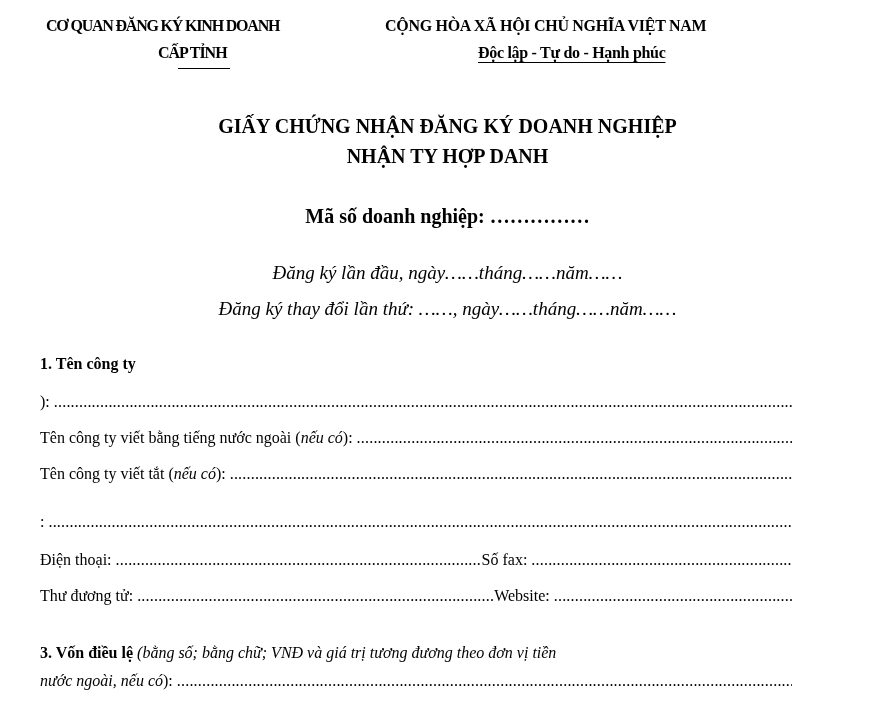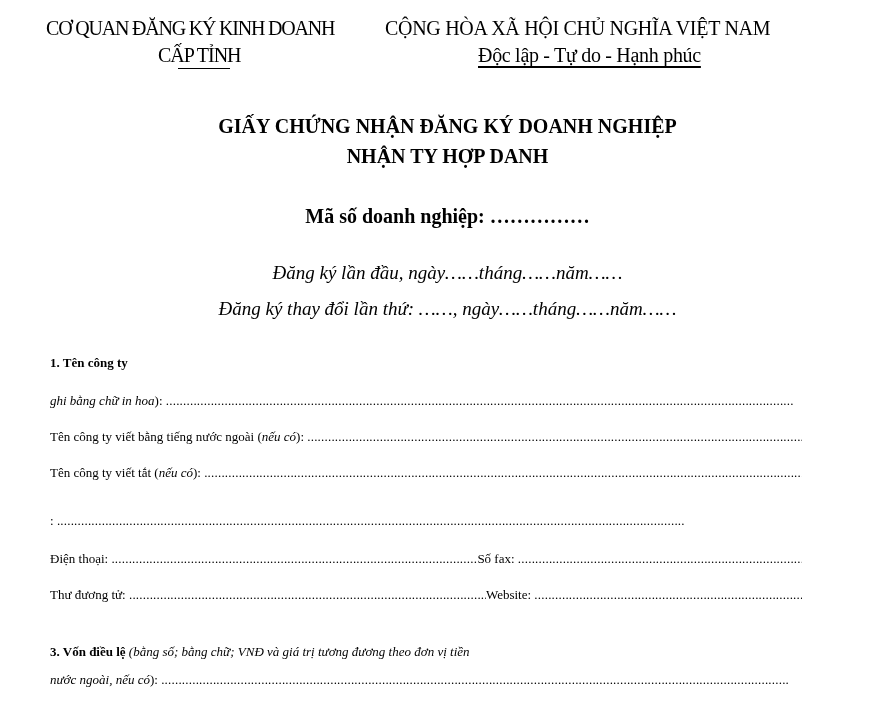--- a/index.html
+++ b/index.html
@@ -1,28 +1,28 @@
 <!DOCTYPE html>
 <html><head>
 <meta charset="utf-8">
 <style>
   html, body { margin:0; padding:0; background:#fff; }
   body { width:895px; height:704px; overflow:hidden; position:relative;
          font-family:"Liberation Serif", serif; color:#000; }
   .abs { position:absolute; white-space:nowrap; }
-  .hdr { font-weight:normal; font-size:20px; letter-spacing:-0.3px; }
+  .hdr { font-weight:bold; font-size:16px; letter-spacing:-0.3px; }
   .hdr-left { left:46px; top:17px; letter-spacing:-1.2px; }
   .hdr-left2 { left:158px; top:44px; letter-spacing:-1px; }
   .uline-left { position:absolute; left:178px; top:68px; width:52px; height:1px; background:#000; }
   .hdr-right { left:385px; top:17px; }
   .hdr-right2 { left:478px; top:44px; text-decoration:underline; text-underline-offset:4px; }
   .center { left:0; width:895px; text-align:center; }
   .title { font-weight:bold; font-size:20px; }
   .italic { font-style:italic; font-size:19px; }
-  .line { left:50px; width:752px; font-size:13px; display:flex; align-items:flex-start; }
+  .line { left:40px; width:752px; font-size:16px; display:flex; align-items:flex-start; }
   .line .dots { flex:1; overflow:hidden; white-space:nowrap; letter-spacing:0.2px; }
   .b { font-weight:bold; }
   .i { font-style:italic; }
 </style>
 </head>
 <body>
 
 <div class="abs hdr hdr-left">CƠ QUAN ĐĂNG KÝ KINH DOANH</div>
 <div class="abs hdr hdr-left2">CẤP TỈNH</div>
 <div class="uline-left"></div>
@@ -35,21 +35,20 @@
 <div class="abs center title" style="top:205px;">Mã số doanh nghiệp: ……………</div>
 
 <div class="abs center italic" style="top:262px;">Đăng ký lần đầu, ngày……tháng……năm……</div>
 <div class="abs center italic" style="top:298px;">Đăng ký thay đổi lần thứ: ……, ngày……tháng……năm……</div>
 
 <div class="abs line" style="top:355px;">
   <span class="b">1. Tên công ty</span>
 </div>
 
 <div class="abs line" style="top:393px;">
-    <span class="i">ghi bằng chữ in hoa</span>
     <span style="white-space:pre">): </span>
     <span class="dots">......................................................................................................................................................................................</span>
 </div>
 
 <div class="abs line" style="top:429px;">
   <span>Tên công ty viết bằng tiếng nước ngoài (</span>
     <span class="i">nếu có</span>
     <span style="white-space:pre">): </span>
     <span class="dots">......................................................................................................................................................................................</span>
 </div>

